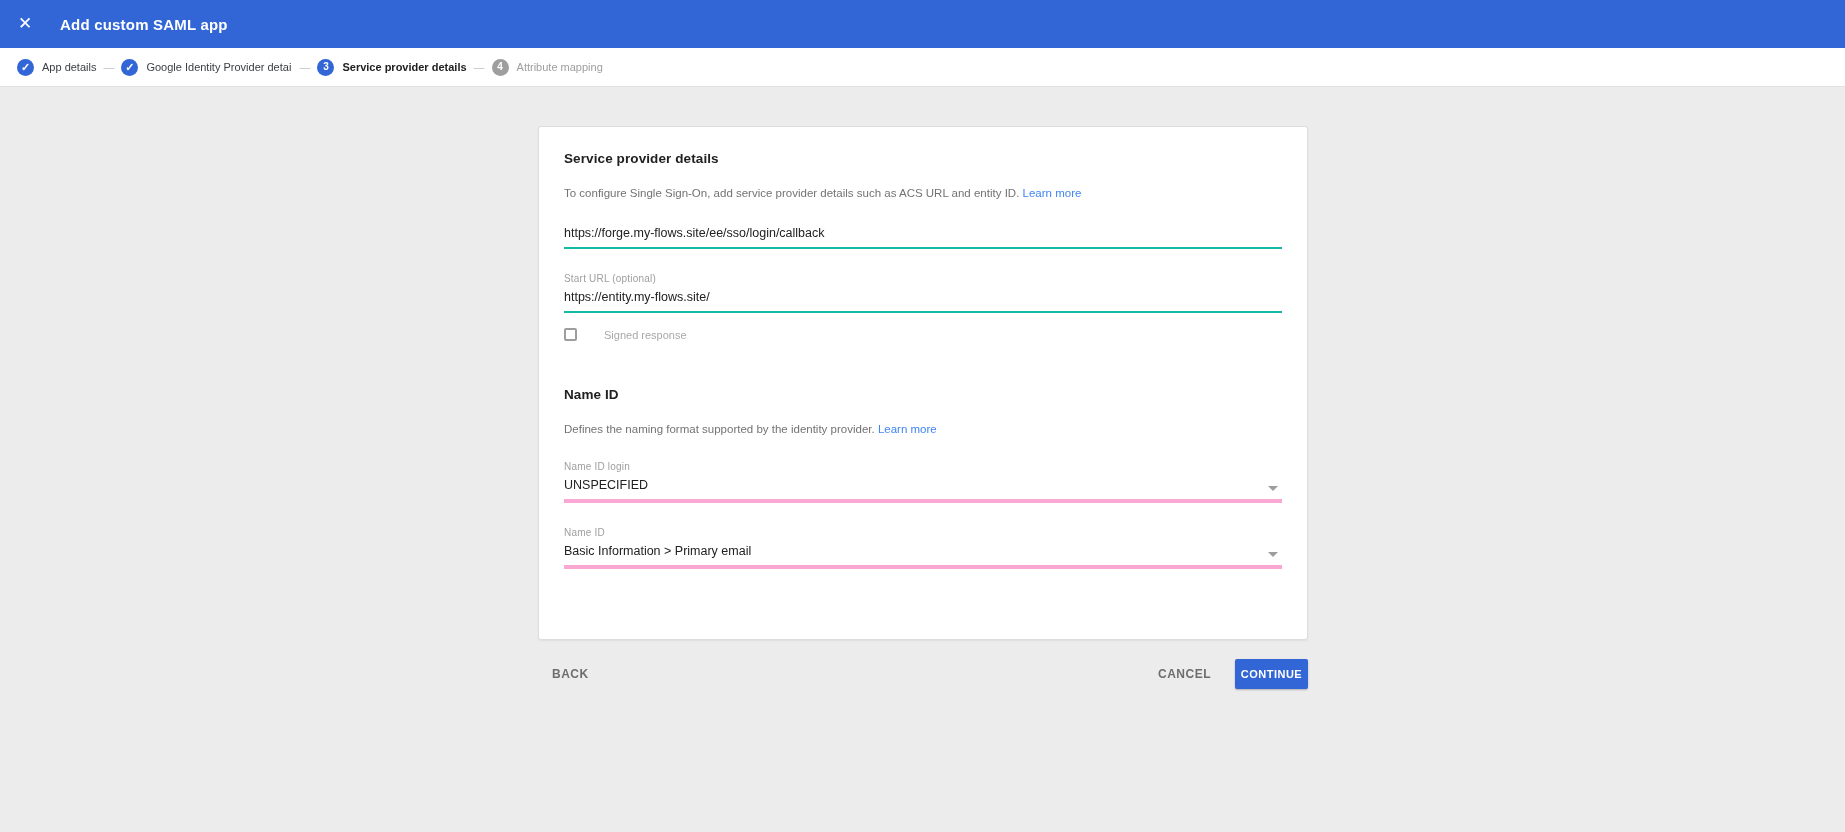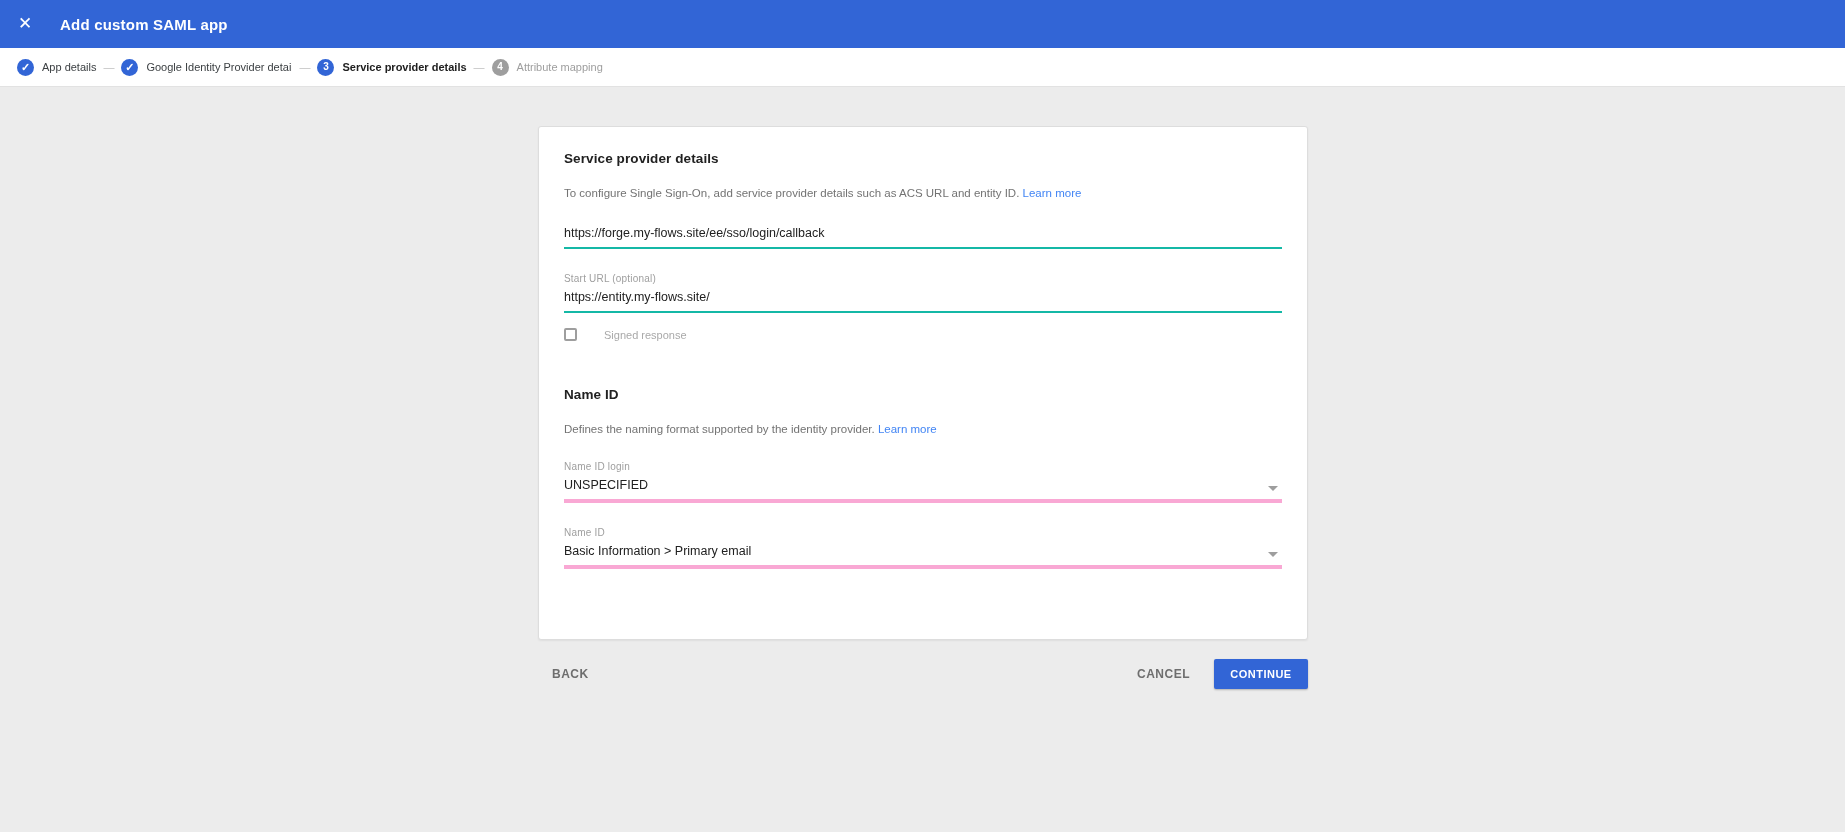--- a/index.html
+++ b/index.html
@@ -107,21 +107,21 @@
     font-size:12px; font-weight:700; letter-spacing:0.5px; color:#6e6e6e;
     cursor:pointer; padding:8px 10px; border-radius:2px; background:none; border:none;
     font-family:"Liberation Sans", sans-serif;
   }
   .btn-back { margin-left:4px; }
   .spacer { flex:1; }
   .btn-cancel { margin-right:14px; }
   .btn-primary {
     background:#3265d6; color:#ffffff; font-size:11px; font-weight:700;
     letter-spacing:0.5px; border:none; border-radius:2px; cursor:pointer;
-    width:94px; height:30px; box-shadow:0 1px 2px rgba(0,0,0,0.25);
+    width:73px; height:30px; box-shadow:0 1px 2px rgba(0,0,0,0.25);
     font-family:"Liberation Sans", sans-serif;
   }
 </style>
 </head>
 <body>
 
 <div id="screen">
 
   <div class="topbar">
     <div class="close-btn">✕</div>

